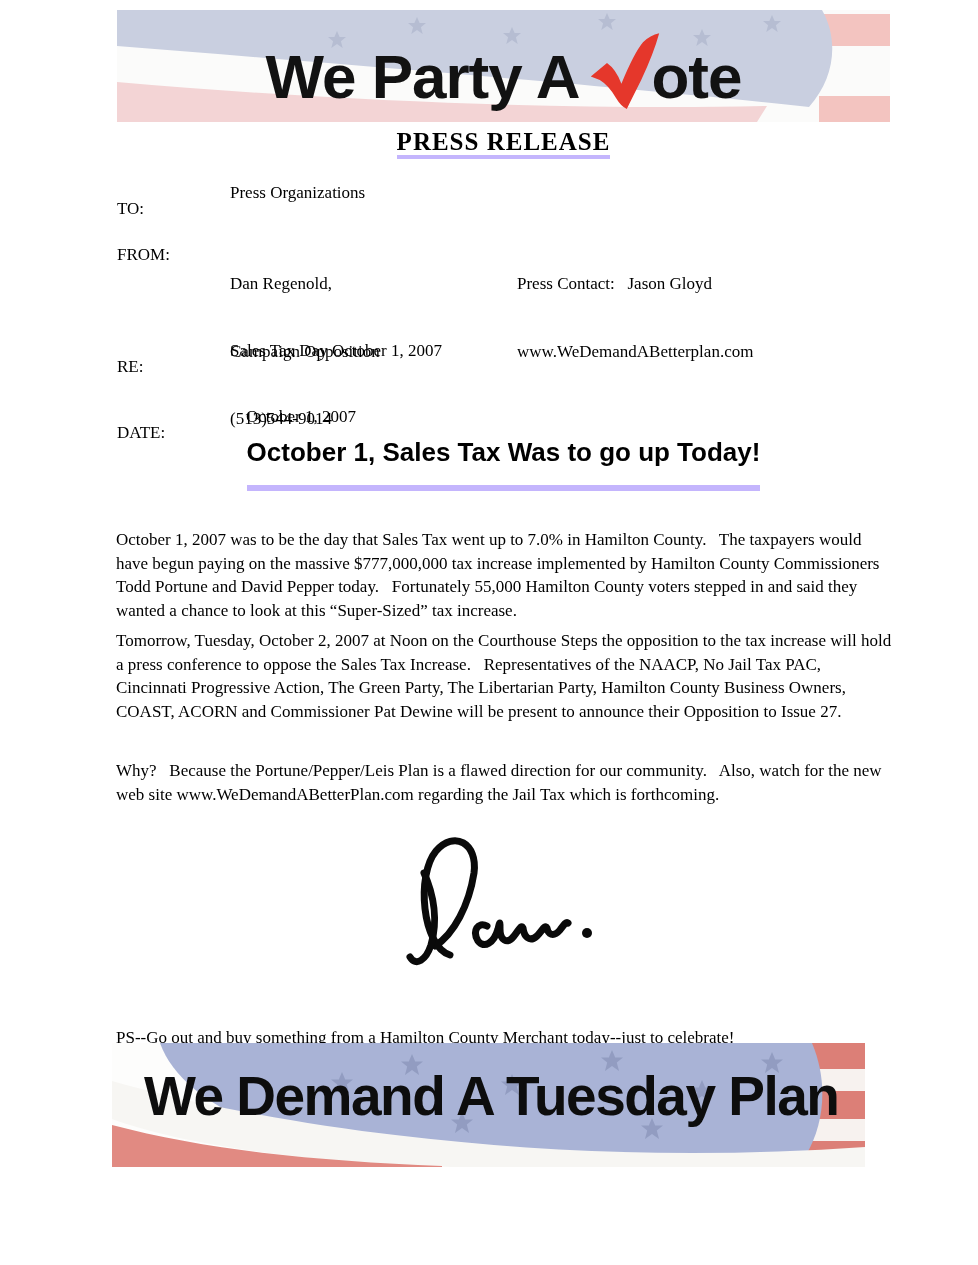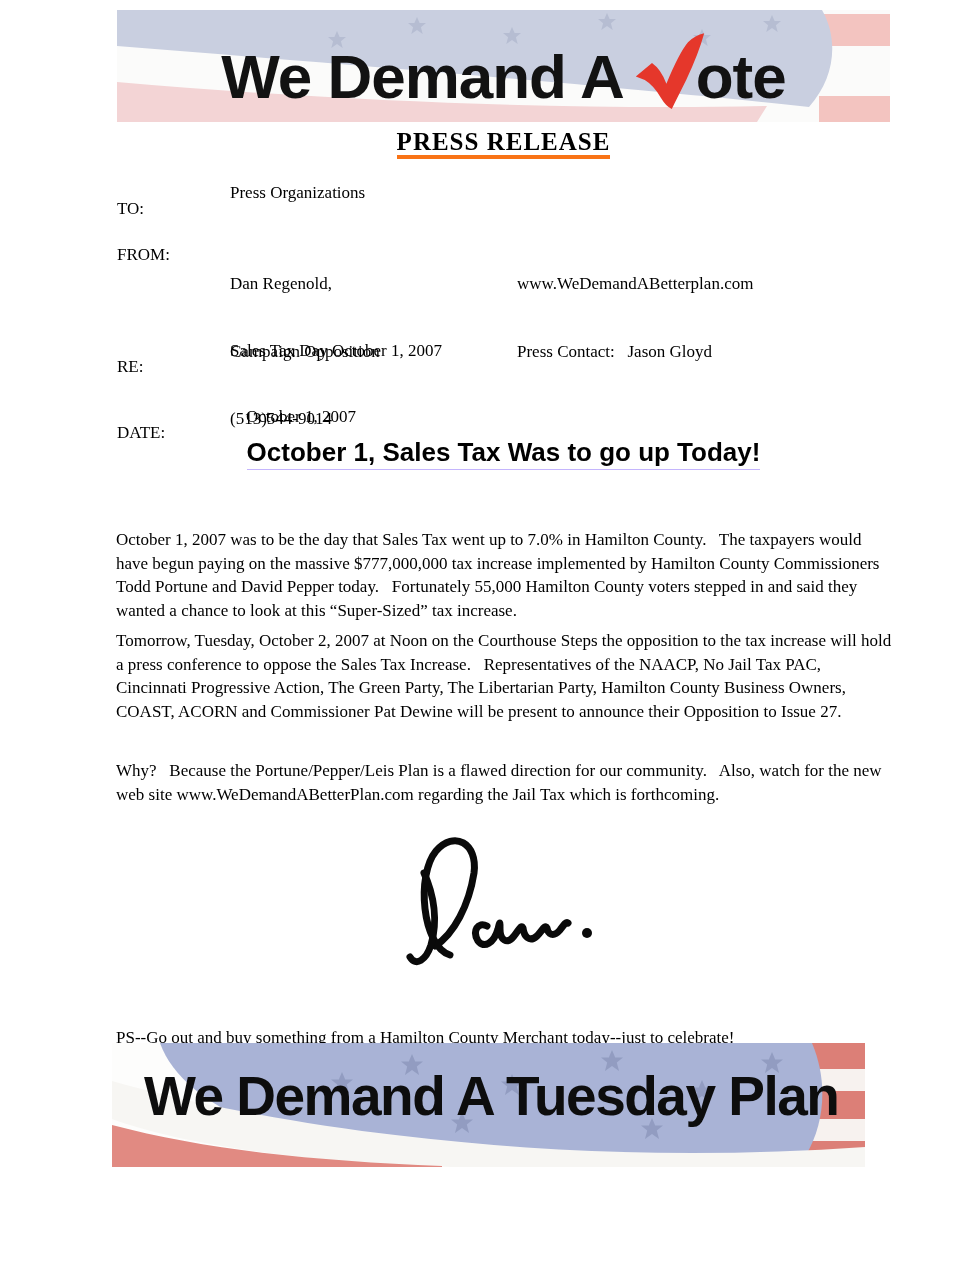--- a/index.html
+++ b/index.html
@@ -39,38 +39,38 @@
     letter-spacing:-1.5px; color:#0d0d0d;
   }
 
   
   .press-release-wrap {
     position:absolute; left:117px; top:129px; width:773px; text-align:center;
   }
   .press-release-wrap span {
     display:inline-block;
     font-size:25px; font-weight:bold; letter-spacing:1px;
-    border-bottom:4px solid #f97316; padding-bottom:0px; line-height:1.05;text-align:right;
+    border-bottom:4px solid #c4b5fd; padding-bottom:0px; line-height:1.05;text-align:right;
   }
 
   .memo-row { position:absolute; left:117px; display:flex; font-size:17px; line-height:22.5px; white-space:pre-wrap; }
   .memo-label { width:113px; flex:0 0 113px;margin-top:16px; }
   .memo-value { }
   #row-to   { top:182px; }
   #row-from { top:228px; }
   #row-re   { top:340px; }
   #row-date { top:406px;gap:16px; }
   .contact-block { position:absolute; left:517px; top:228px; font-size:17px; line-height:22.5px; white-space:pre-wrap; }
 
   .headline-wrap { position:absolute; left:117px; top:438px; width:773px; text-align:center; }
   .headline-wrap span {
     display:inline-block;
     font-family:"Liberation Sans", sans-serif;
     font-weight:bold; font-size:26px; line-height:1.1;
-    border-bottom:1px solid #c4b5fd; padding-bottom:2px;
+    border-bottom:6px solid #c4b5fd; padding-bottom:18px;
   }
 
   .para {
     position:absolute; left:116px; width:780px;
     font-size:17px; line-height:23.5px;
     white-space:pre-wrap;
   }
   #para-1 { top:528px; }
   #para-2 { top:621px;margin-top:8px; }
   #para-3 { top:759px; }
@@ -99,21 +99,21 @@
       <use href="#star-h" transform="translate(395,26)"></use>
       <use href="#star-h" transform="translate(490,12)"></use>
       <use href="#star-h" transform="translate(585,28)"></use>
       <use href="#star-h" transform="translate(655,14)"></use>
       <use href="#star-h" transform="translate(220,30)"></use>
     </g>
 
     <path d="M0,72 C 230,92 460,100 650,96 L 640,112 H0 Z" fill="#f3d4d5"></path>
   </svg>
   <div class="header-title-row">
-    <span class="t">We Demand A</span>
+    <span class="t">We Party A</span>
     <svg class="check-svg" viewBox="0 0 80 90" aria-hidden="true">
       <path d="M2,50 L20,35 Q30,42 36,58 Q50,24 60,12 Q68,4 78,2 Q72,24 58,54 Q48,74 42,86 Q36,84 30,74 Q22,60 12,54 Z" fill="#e5372b"></path>
     </svg>
     <span class="t">ote</span>
   </div>
 </div>
 
 <div class="press-release-wrap">
   <span>PRESS RELEASE</span>
 </div>
@@ -126,22 +126,22 @@
 <div class="memo-row" id="row-from">
   <div class="memo-label">FROM:</div>
   <div class="memo-value">
     <div>Dan Regenold,</div>
     <div>Campaign Opposition</div>
     <div>(513)544-9014</div>
   </div>
 </div>
 
 <div class="contact-block">
+  <div>Press Contact:   Jason Gloyd</div>
   <div>www.WeDemandABetterplan.com</div>
-  <div>Press Contact:   Jason Gloyd</div>
 </div>
 
 <div class="memo-row" id="row-re">
   <div class="memo-label">RE:</div>
   <div class="memo-value">Sales Tax Day October 1, 2007</div>
 </div>
 
 <div class="memo-row" id="row-date">
   <div class="memo-label">DATE:</div>
   <div class="memo-value">October 1, 2007</div>

